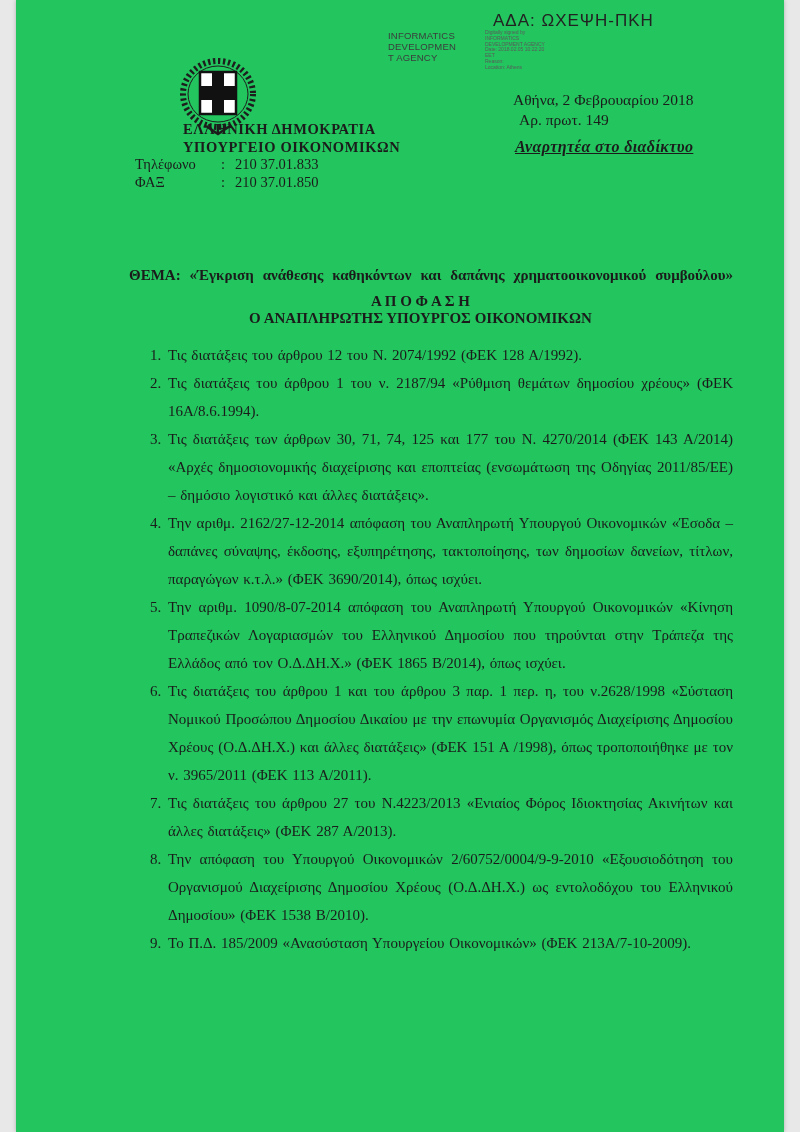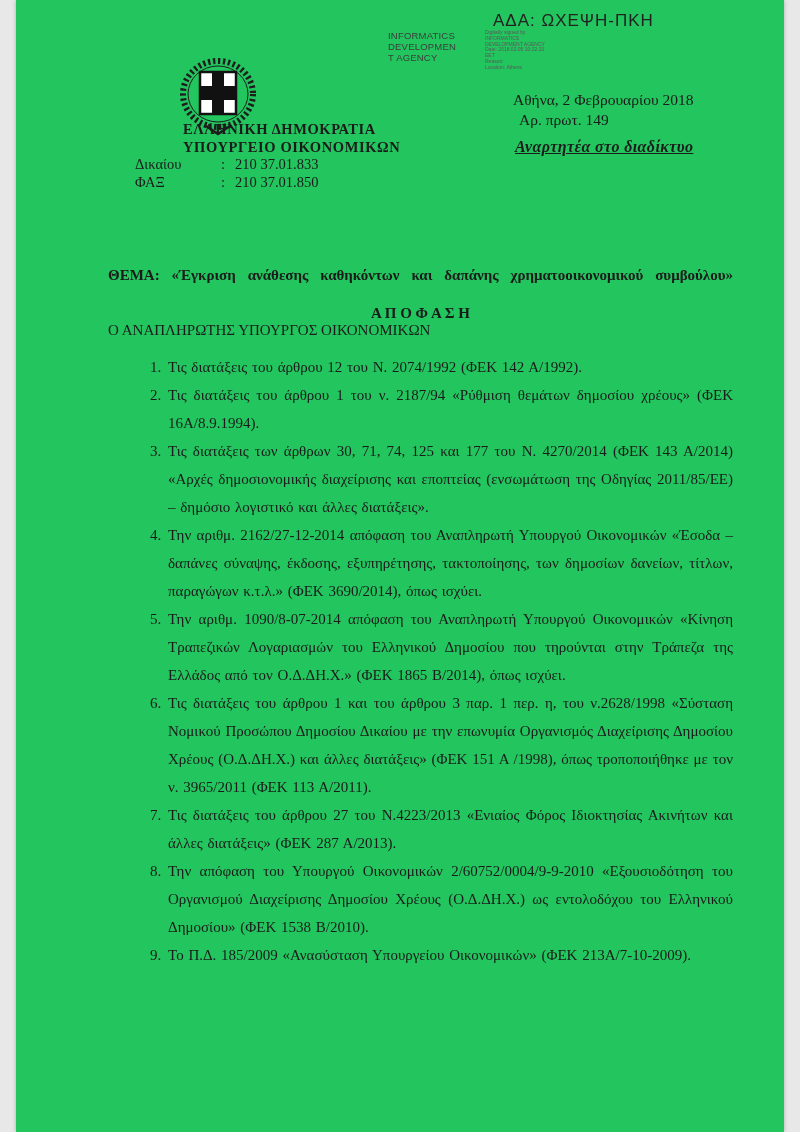--- a/index.html
+++ b/index.html
@@ -57,26 +57,27 @@
   }
   
   .body{
     position:absolute;left:92px;top:266px;width:625px;
     font-size:15px;
   }
   .subject{
     font-weight:bold;
     text-align:justify;text-align-last:justify;
     line-height:19px;
+    margin-left:21px;
   }
   .decision-title{
-    margin-top:20px;text-align:center;font-weight:bold;line-height:17px;
+    margin-top:8px;text-align:center;font-weight:bold;line-height:17px;
   }
   .decision-subtitle{
-    font-weight:normal;line-height:17px;
+    text-align:center;font-weight:bold;line-height:17px;
   }
   .having{margin-top:21px;line-height:19px;}
   ol.refs{
     margin:14px 0 0 0;padding-left:58px;
     list-style:decimal;
   }
   ol.refs li{
     text-align:justify;
     line-height:28px;
     word-spacing:1px;
@@ -111,21 +112,21 @@
       <rect x="26" y="16" width="36" height="42" fill="#ffffff" stroke="#111" stroke-width="2.5"></rect>
       <rect x="38" y="16" width="12" height="42" fill="#111"></rect>
       <rect x="26" y="30" width="36" height="14" fill="#111"></rect>
     </svg>
   </div>
 
   <div class="ministry">
     <div class="m-title">ΕΛΛΗΝΙΚΗ ΔΗΜΟΚΡΑΤΙΑ</div>
     <div class="m-title">ΥΠΟΥΡΓΕΙΟ ΟΙΚΟΝΟΜΙΚΩΝ</div>
     <div class="contact-row">
-      <span class="c-label">Δικαίου</span>
+      <span class="c-label">Τηλέφωνο</span>
       <span class="c-colon">:</span>
       <span class="c-value">210 37.01.833</span>
     </div>
     <div class="contact-row">
       <span class="c-label">ΦΑΞ</span>
       <span class="c-colon">:</span>
       <span class="c-value">210 37.01.850</span>
     </div>
   </div>
 
@@ -134,23 +135,23 @@
     <div class="protocol">Αρ. πρωτ.  149</div>
   </div>
   <div class="web-post">Αναρτητέα στο διαδίκτυο</div>
 
   <div class="body">
     <div class="subject">ΘΕΜΑ: «Έγκριση ανάθεσης καθηκόντων και δαπάνης χρηματοοικονομικού συμβούλου»</div>
     <div class="decision-title">Α Π Ο Φ Α Σ Η</div>
     <div class="decision-subtitle">Ο ΑΝΑΠΛΗΡΩΤΗΣ ΥΠΟΥΡΓΟΣ ΟΙΚΟΝΟΜΙΚΩΝ</div>
     <ol class="refs">
 
-        <li>Τις διατάξεις του άρθρου 12 του Ν.  2074/1992 (ΦΕΚ 142 Α/1992).</li>
+        <li>Τις διατάξεις του άρθρου 12 του Ν.  2074/1992 (ΦΕΚ 128 Α/1992).</li>
 
-        <li>Τις διατάξεις του άρθρου 1 του ν. 2187/94 «Ρύθμιση θεμάτων δημοσίου χρέους» (ΦΕΚ 16Α/8.9.1994).</li>
+        <li>Τις διατάξεις του άρθρου 1 του ν. 2187/94 «Ρύθμιση θεμάτων δημοσίου χρέους» (ΦΕΚ 16Α/8.6.1994).</li>
 
         <li>Τις διατάξεις των άρθρων 30, 71, 74, 125 και 177 του Ν. 4270/2014 (ΦΕΚ 143 Α/2014) «Αρχές δημοσιονομικής διαχείρισης και εποπτείας  (ενσωμάτωση της Οδηγίας 2011/85/ΕΕ) – δημόσιο λογιστικό και άλλες διατάξεις».</li>
 
         <li>Την αριθμ. 2162/27-12-2014 απόφαση του Αναπληρωτή Υπουργού Οικονομικών «Έσοδα – δαπάνες σύναψης, έκδοσης, εξυπηρέτησης, τακτοποίησης, των δημοσίων δανείων, τίτλων, παραγώγων κ.τ.λ.» (ΦΕΚ 3690/2014), όπως ισχύει.</li>
 
         <li>Την αριθμ. 1090/8-07-2014 απόφαση του Αναπληρωτή Υπουργού Οικονομικών «Κίνηση Τραπεζικών Λογαριασμών του Ελληνικού Δημοσίου που τηρούνται στην Τράπεζα της Ελλάδος από τον Ο.Δ.ΔΗ.Χ.»  (ΦΕΚ 1865 Β/2014), όπως ισχύει.</li>
 
         <li>Τις διατάξεις του άρθρου 1 και του άρθρου 3 παρ. 1 περ. η, του ν.2628/1998 «Σύσταση Νομικού Προσώπου Δημοσίου Δικαίου με την επωνυμία Οργανισμός Διαχείρισης Δημοσίου Χρέους (Ο.Δ.ΔΗ.Χ.) και άλλες διατάξεις» (ΦΕΚ 151 Α /1998), όπως τροποποιήθηκε με τον ν.  3965/2011 (ΦΕΚ 113 Α/2011).</li>
 
         <li>Τις διατάξεις του άρθρου 27 του Ν.4223/2013 «Ενιαίος Φόρος Ιδιοκτησίας Ακινήτων και άλλες διατάξεις» (ΦΕΚ 287 Α/2013).</li>

